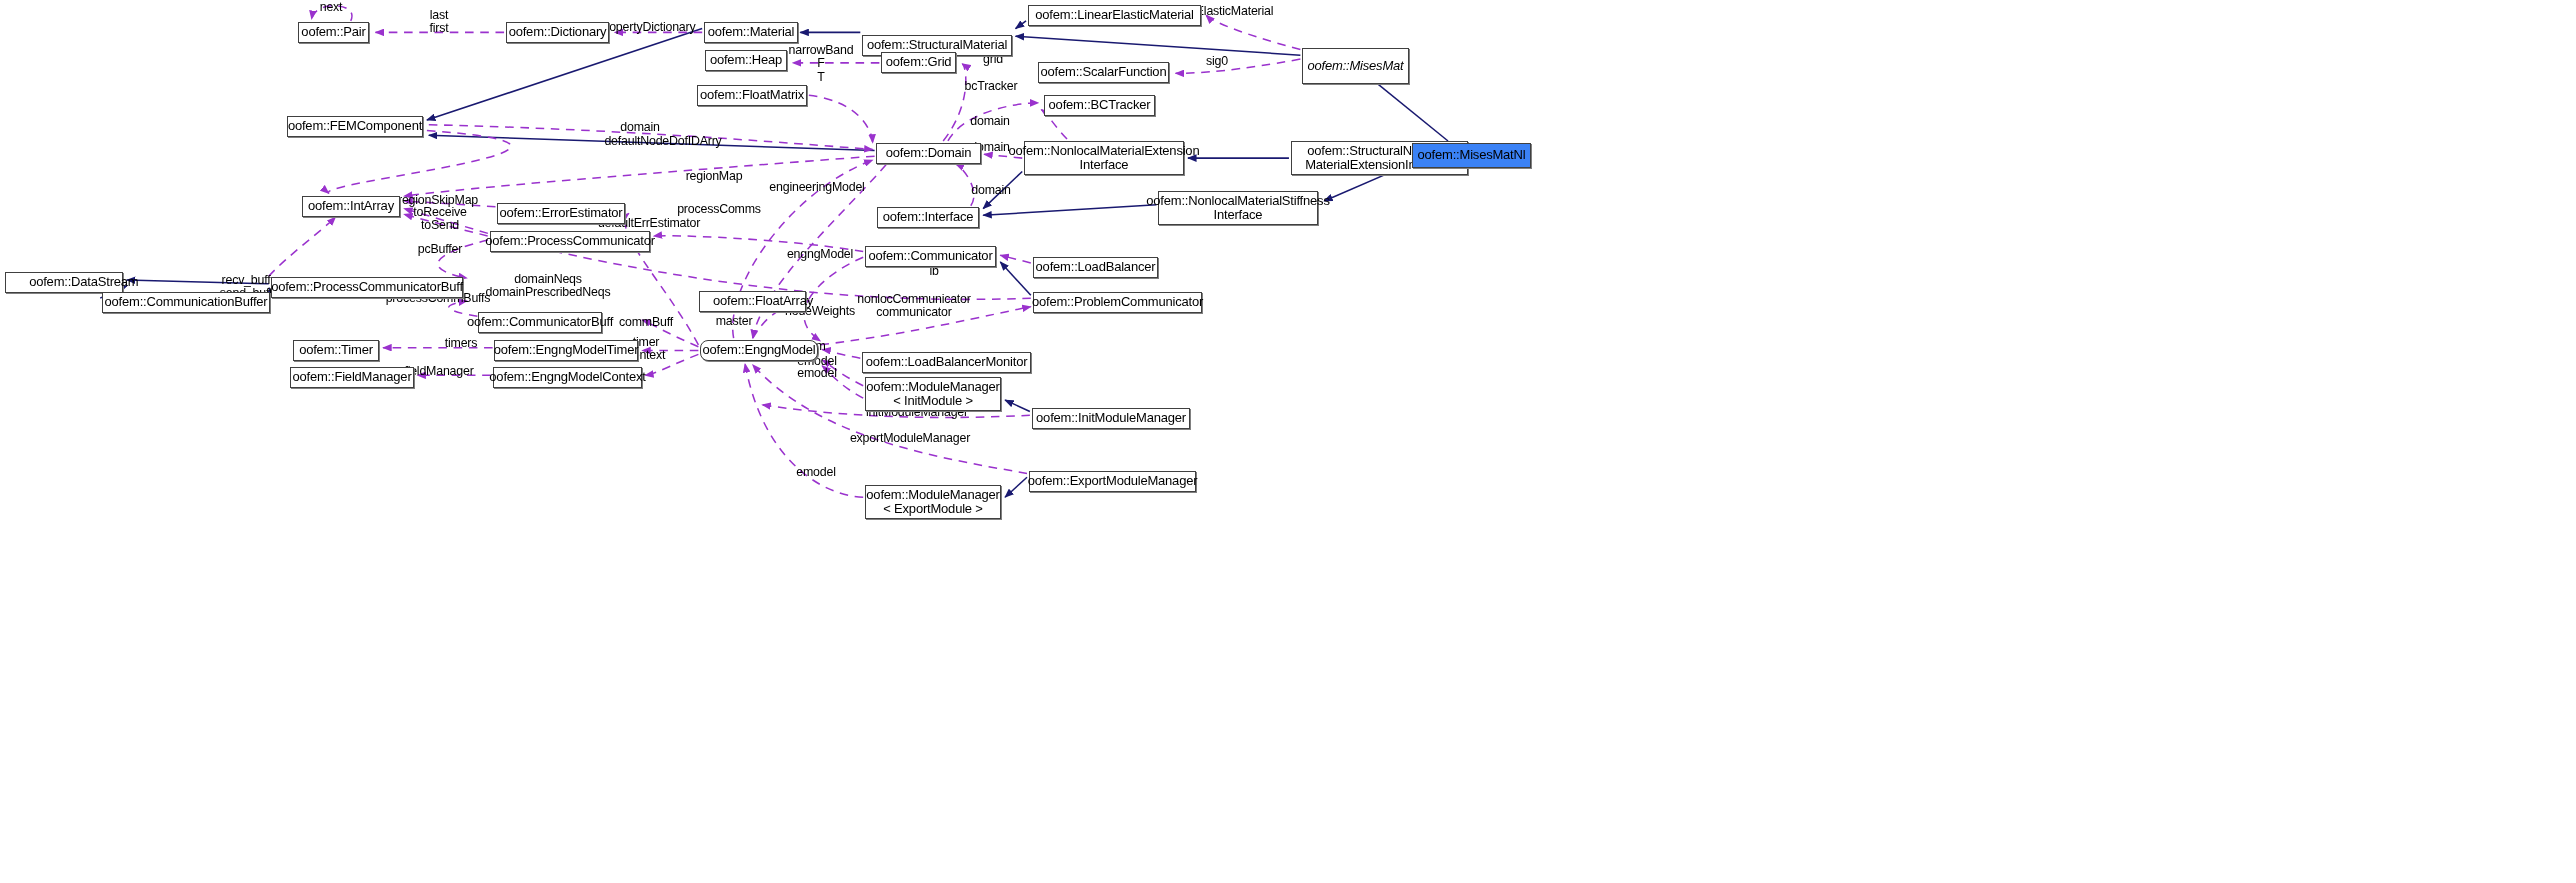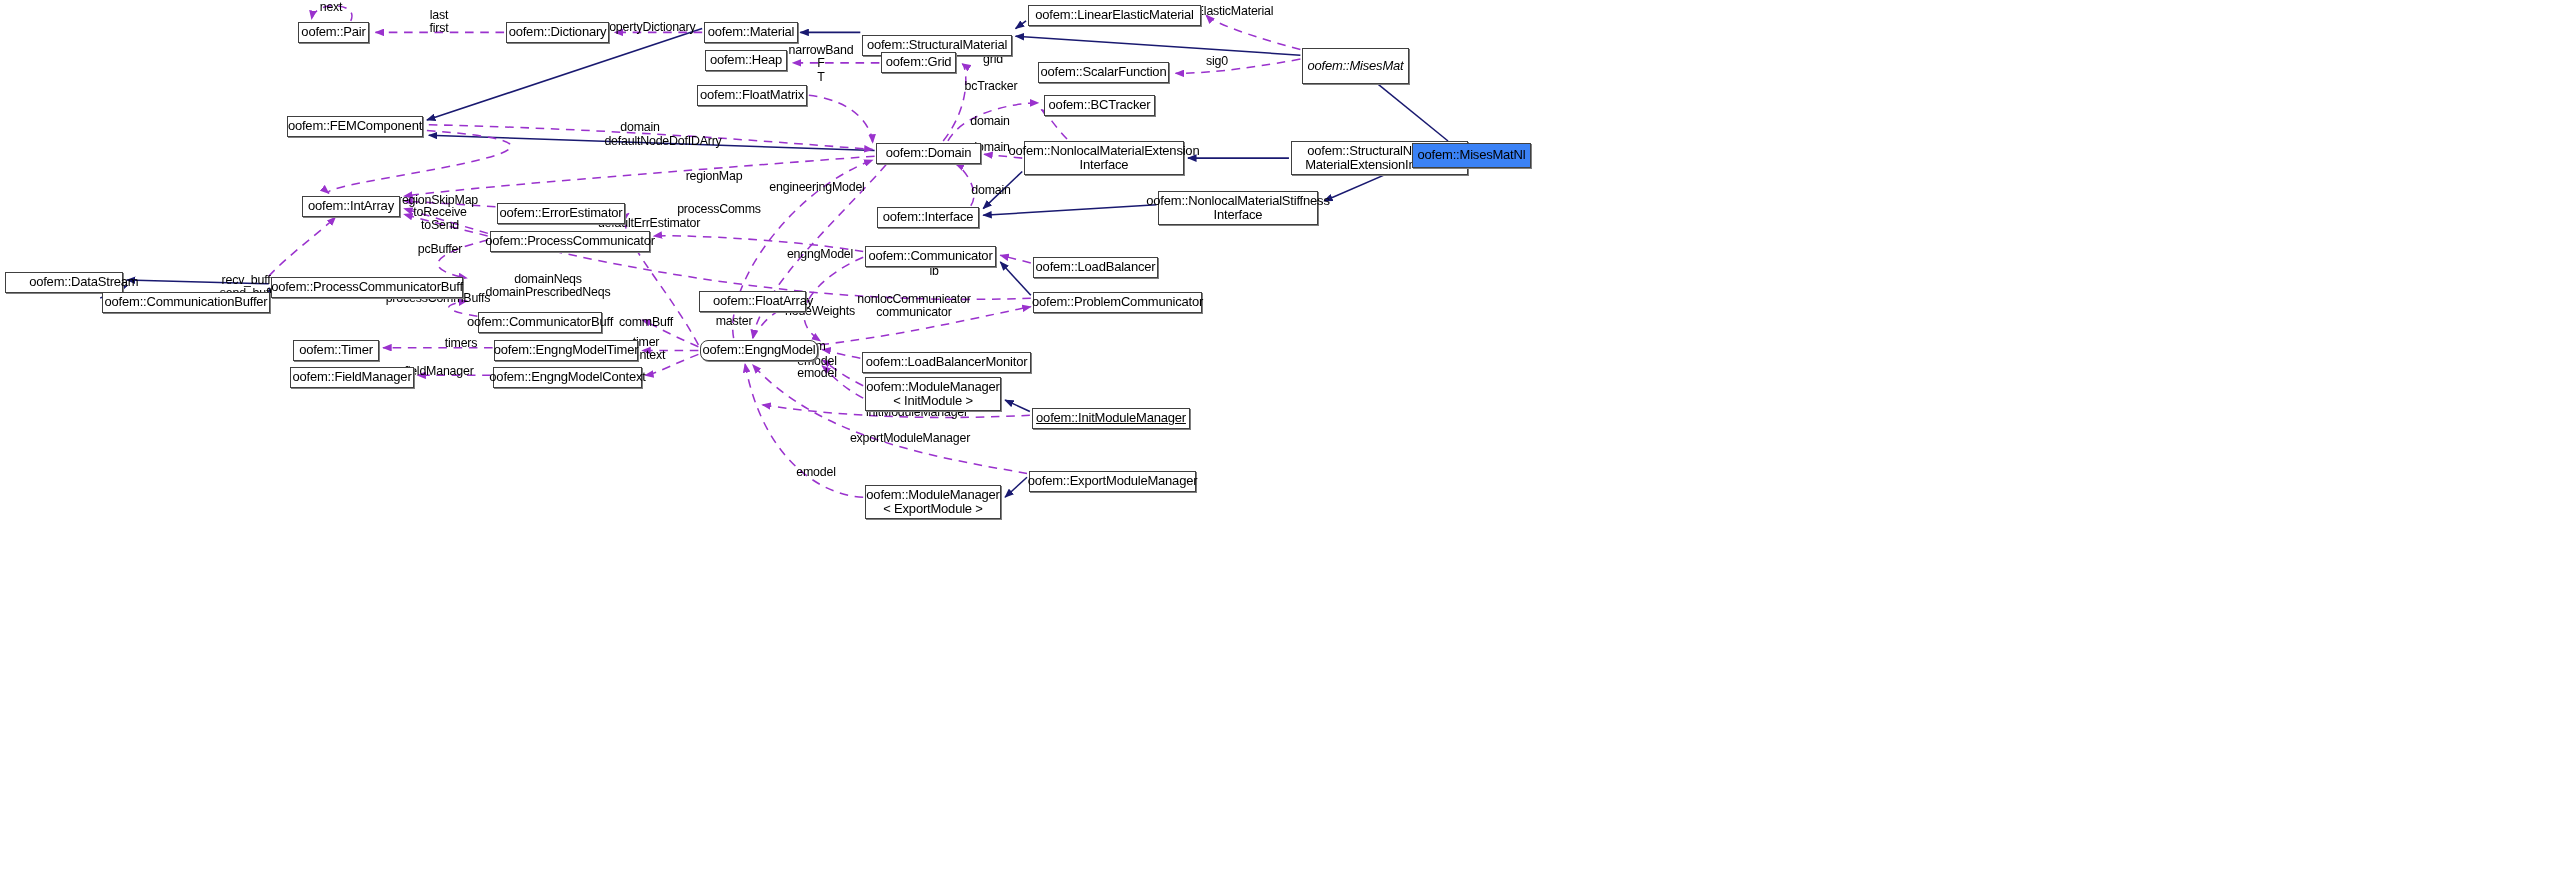--- a/index.html
+++ b/index.html
@@ -223,21 +223,21 @@
   <div class="node" style="left:1033px;top:292px;width:169px;height:21px;">oofem::ProblemCommunicator</div>
   <div class="node" style="left:478px;top:312px;width:124px;height:21px;">oofem::CommunicatorBuff</div>
   <div class="node" style="left:700px;top:340px;width:118px;height:21px;border-radius:8px;">oofem::EngngModel</div>
   <div class="node" style="left:293px;top:340px;width:86px;height:21px;">oofem::Timer</div>
   <div class="node" style="left:494px;top:340px;width:144px;height:21px;">oofem::EngngModelTimer</div>
   <div class="node" style="left:862px;top:352px;width:169px;height:21px;">oofem::LoadBalancerMonitor</div>
   <div class="node" style="left:290px;top:367px;width:124px;height:21px;">oofem::FieldManager</div>
   <div class="node" style="left:493px;top:367px;width:149px;height:21px;">oofem::EngngModelContext</div>
   <div class="node" style="left:865px;top:377px;width:136px;height:34px;">oofem::ModuleManager
 &lt; InitModule &gt;</div>
-  <div class="node" style="left:1032px;top:408px;width:158px;height:21px;text-decoration:underline;">oofem::InitModuleManager</div>
+  <div class="node" style="left:1032px;top:408px;width:158px;height:21px;">oofem::InitModuleManager</div>
   <div class="node" style="left:1029px;top:471px;width:167px;height:21px;">oofem::ExportModuleManager</div>
   <div class="node" style="left:865px;top:485px;width:136px;height:34px;">oofem::ModuleManager
 &lt; ExportModule &gt;</div>
 
   <div class="edge-label" style="left:331px;top:7.6px;">next</div>
   <div class="edge-label" style="left:439px;top:22px;">last
 first</div>
   <div class="edge-label" style="left:647px;top:28px;">propertyDictionary</div>
   <div class="edge-label" style="left:1220px;top:12.4px;">linearElasticMaterial</div>
   <div class="edge-label" style="left:821px;top:64px;">narrowBand

